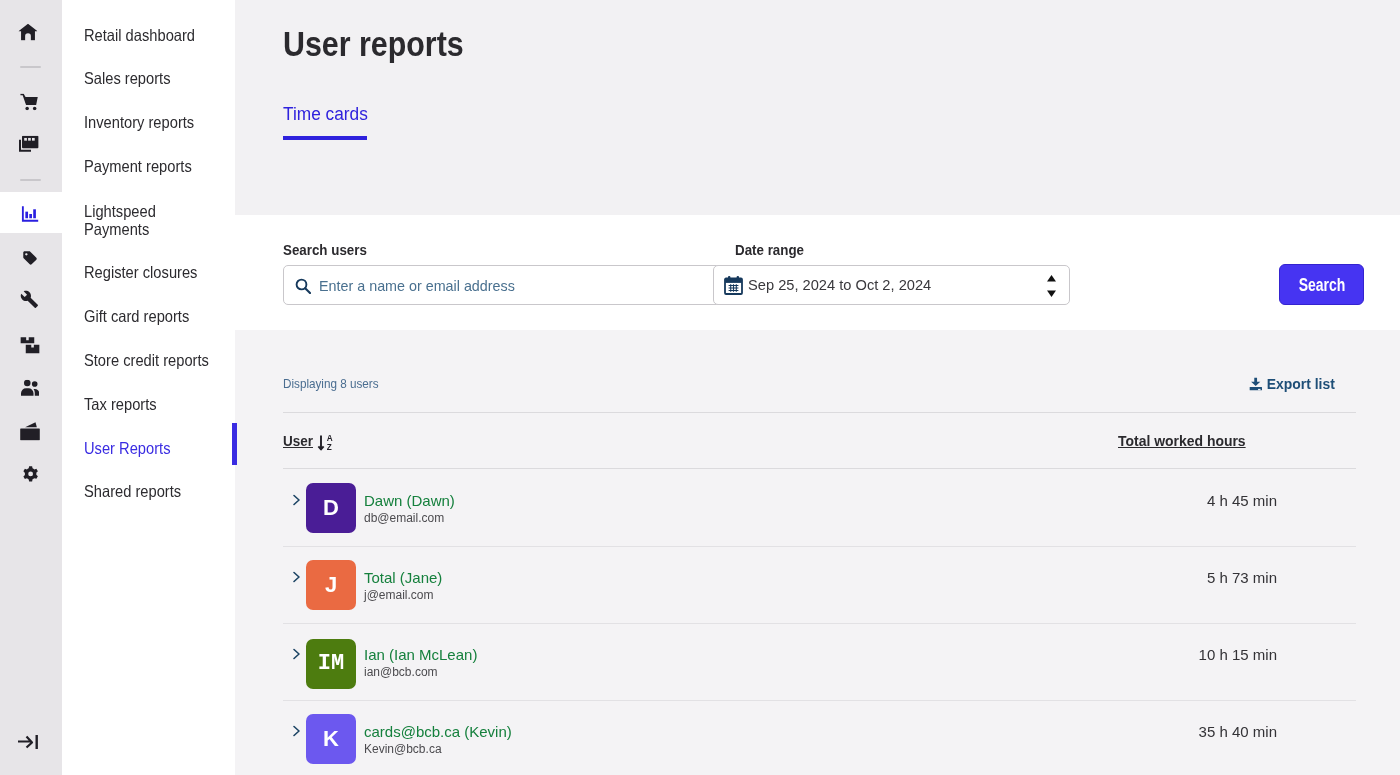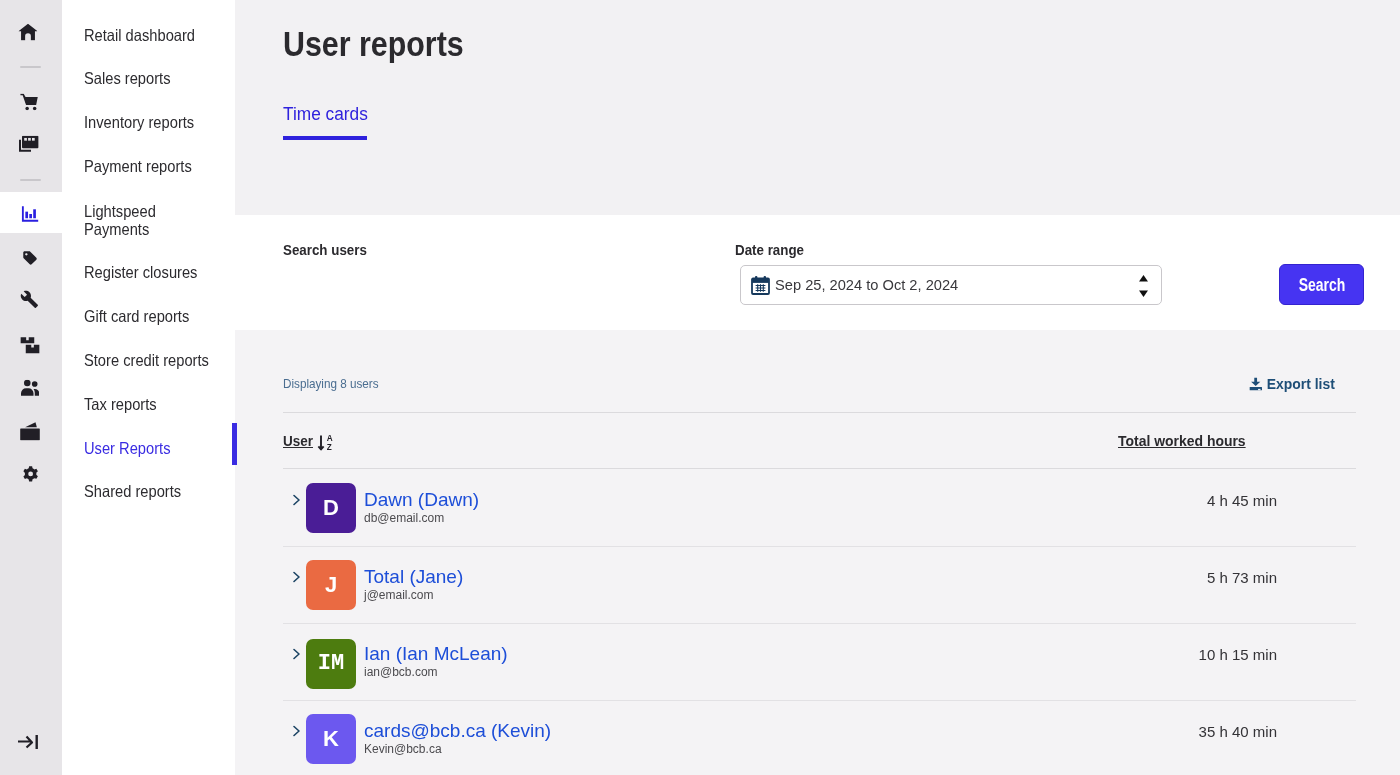--- a/index.html
+++ b/index.html
@@ -25,34 +25,41 @@
   #searchbtn { position:absolute; left:1044px; top:49px; width:85px; height:41px; background:#4634f2; border:1px solid #3423cf; border-radius:6px; color:#fff; font-size:15px; font-weight:bold; }
   #searchbtn span { position:absolute; left:50%; top:50%; transform:translate(-50%,-50%) scaleX(0.8); white-space:nowrap; font-size:17.5px; }
   #list { position:absolute; left:0; top:330px; width:1165px; height:445px; background:#f4f3f5; }
   #disp { position:absolute; left:48px; top:383px; transform:translateY(-50%) scaleX(0.9); transform-origin:left center; font-size:13px; color:#4a6d90; white-space:nowrap; }
   #export { position:absolute; right:65px; top:383px; transform:translateY(-50%) scaleX(0.93); transform-origin:right center; font-size:15px; font-weight:bold; color:#1e4e77; white-space:nowrap; }
   .hr { position:absolute; left:48px; width:1073px; height:1px; background:#dbdadd; }
   .th { position:absolute; top:441px; transform:translateY(-50%) scaleX(0.87); transform-origin:left center; font-size:15.5px; font-weight:bold; color:#2b2a2e; text-decoration:underline; white-space:nowrap; }
   .rowline { position:absolute; left:48px; width:1073px; height:1px; background:#e2e1e4; }
   .chev { position:absolute; left:55px; }
   .avatar { position:absolute; left:71px; width:50px; height:50px; border-radius:7px; color:#fff; font-size:22px; font-weight:bold; text-align:center; line-height:50px; }
-  .uname { position:absolute; left:129px; font-size:19px; color:#1d4ed8; transform:translateY(-50%);text-align:center; }
+  .uname { position:absolute; left:129px; font-size:15px; color:#15803d; transform:translateY(-50%);text-align:center; }
   .uemail { position:absolute; left:129px; font-size:12px; color:#4c4b4f; transform:translateY(-50%); }
   .hours { position:absolute; left:850px; width:192px; text-align:right; font-size:15px; color:#333236; transform:translateY(-50%); }
 </style>
 </head>
 <body>
 <div id="main">
   <div id="title">User reports</div>
   <div id="tab">Time cards</div>
   <div id="tabline"></div>
   <div id="filters">
     <div class="flabel" style="left:48px;">Search users</div>
     <div class="flabel" style="left:500px;">Date range</div>
-    <div class="finput" style="left:505px; width:422px;">
+    <div class="finput" style="left:48px; width:448px;">
+      <svg style="position:absolute;left:11px;top:12px;" width="16" height="16" viewBox="0 0 16 16">
+          <circle cx="6.5" cy="6.5" r="4.9" fill="none" stroke="#16395c" stroke-width="1.9"></circle>
+          <path d="M10.2 10.2 L15 15" stroke="#16395c" stroke-width="2.1" stroke-linecap="round"></path>
+        </svg>
+      <span style="position:absolute;left:35px;top:50%;transform:translateY(-50%) scaleX(0.955);transform-origin:left center;font-size:15px;color:#49708f;white-space:nowrap;">Enter a name or email address</span>
+    </div>
+    <div class="finput" style="left:478px; width:357px;">
       <svg style="position:absolute;left:10px;top:10px;" width="19" height="19" viewBox="0 0 19 19">
           <path d="M2 2.5 H17 a1 1 0 0 1 1 1 V17 a1 1 0 0 1-1 1 H2 a1 1 0 0 1-1-1 V3.5 a1 1 0 0 1 1-1 Z" fill="none" stroke="#16395c" stroke-width="1.8"></path>
           <rect x="1.2" y="2.7" width="16.6" height="4.2" fill="#16395c"></rect>
           <rect x="4" y="0" width="2.4" height="3.6" rx="1" fill="#16395c"></rect>
           <rect x="12.6" y="0" width="2.4" height="3.6" rx="1" fill="#16395c"></rect>
           <g stroke="#16395c" stroke-width="1.1">
             <path d="M4.6 9.5 H14.4 M4.6 12 H14.4 M4.6 14.5 H14.4"></path>
             <path d="M6.7 8.3 V15.7 M9.5 8.3 V15.7 M12.3 8.3 V15.7"></path>
           </g>
         </svg>

